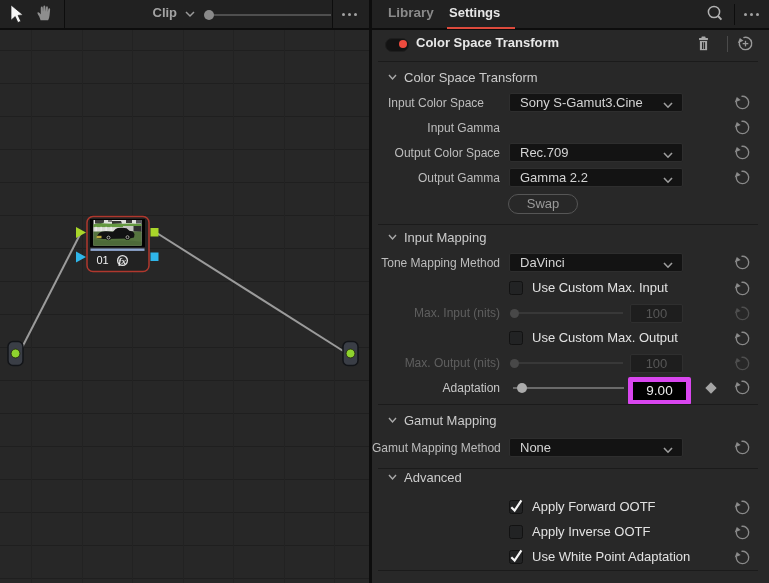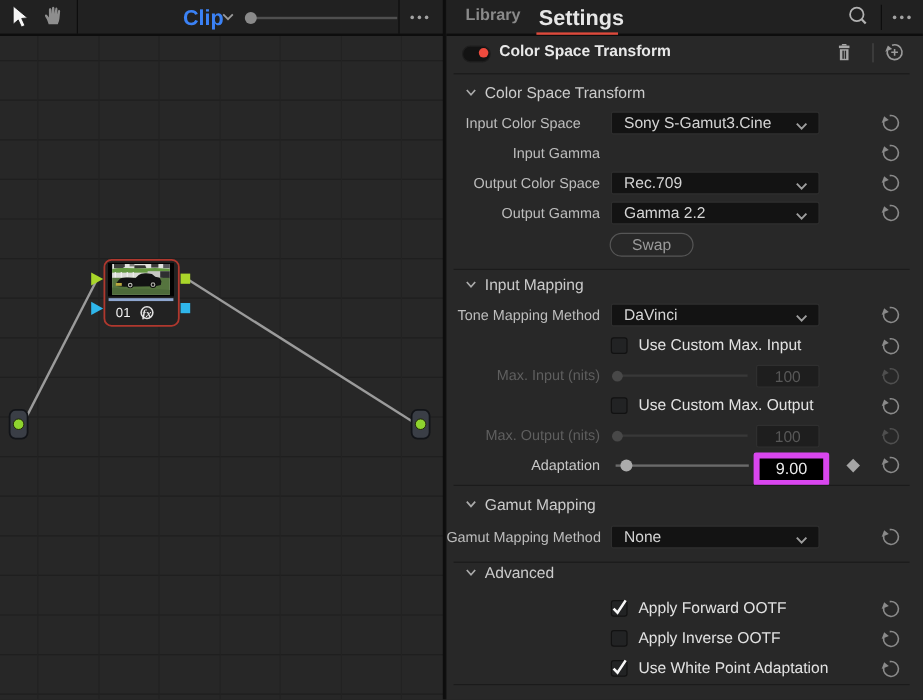--- a/index.html
+++ b/index.html
@@ -101,40 +101,40 @@
   </svg>
 
   <div class="abs" style="left:0;top:0;width:371px;height:28px;background:#212121;border-bottom:2px solid #0d0d0d;">
     <svg class="abs" style="left:9px;top:3.5px;" width="18" height="20" viewBox="0 0 18 20">
       <path d="M2,1 L2,16.2 L6.2,12.6 L8.9,18.6 L11.8,17.2 L9.1,11.4 L14,10.9 Z" fill="#f5f5f5" stroke="#1a1a1a" stroke-width="0.7"></path>
     </svg>
     <svg class="abs" style="left:35px;top:4px;" width="18" height="18" viewBox="0 0 20 20">
       <path d="M6.2,18 L4.6,13.6 Q2.2,10.2 2.8,9.4 Q3.8,8.4 5.4,10.4 L6.4,11.8 L6.4,4.4 Q6.6,2.9 7.5,2.9 Q8.5,2.9 8.7,4.4 L8.9,8.2 L9.3,3.0 Q9.5,1.6 10.5,1.7 Q11.4,1.8 11.5,3.2 L11.6,8.3 L12.3,3.6 Q12.6,2.3 13.5,2.5 Q14.3,2.7 14.3,4.1 L14.2,8.9 L14.9,5.6 Q15.2,4.4 16.1,4.7 Q16.9,5 16.8,6.3 L16.2,12.4 Q15.9,15.5 14.6,18 Z" fill="#8e8e8e"></path>
     </svg>
     <div class="abs" style="left:63.5px;top:0;width:1px;height:28px;background:#0d0d0d;"></div>
-    <div class="abs" style="left:152.5px;top:4.5px;font-size:18px;font-weight:bold;color:#3b82f6;">Clip</div>
+    <div class="abs" style="left:152.5px;top:4.5px;font-size:13px;font-weight:bold;color:#a3a3a3;">Clip</div>
     <svg class="abs" style="left:184px;top:10px;" width="12" height="8" viewBox="0 0 12 8">
       <polyline points="2,2 6,6 10,2" fill="none" stroke="#9a9a9a" stroke-width="1.5"></polyline>
     </svg>
     <div class="abs" style="left:205px;top:13.5px;width:126px;height:2px;background:#4f4f4f;"></div>
     <div class="abs" style="left:204px;top:9.5px;width:10px;height:10px;border-radius:50%;background:#8a8a8a;"></div>
     <div class="abs" style="left:332px;top:0;width:1px;height:28px;background:#0d0d0d;"></div>
     <div class="abs" style="left:341.5px;top:12.5px;width:18px;height:4px;">
       <div class="abs" style="left:0;top:0;width:3.4px;height:3.4px;border-radius:50%;background:#a2a2a2;"></div>
       <div class="abs" style="left:6px;top:0;width:3.4px;height:3.4px;border-radius:50%;background:#a2a2a2;"></div>
       <div class="abs" style="left:12px;top:0;width:3.4px;height:3.4px;border-radius:50%;background:#a2a2a2;"></div>
     </div>
   </div>
 </div>
 
 <div class="abs" style="left:371px;top:0;width:398px;height:583px;background:#282828;border-left:1px solid #0d0d0d;">
 
   <div class="abs" style="left:0;top:0;width:398px;height:28px;background:#212121;border-bottom:2px solid #0d0d0d;">
     <div class="abs" style="left:16px;top:4.5px;font-size:13.5px;font-weight:bold;color:#8a8a8a;">Library</div>
-    <div class="abs" style="left:77px;top:4.5px;font-size:18px;font-weight:bold;color:#e6e6e6;">Settings</div>
+    <div class="abs" style="left:77px;top:4.5px;font-size:13px;font-weight:bold;color:#e6e6e6;">Settings</div>
     <div class="abs" style="left:75px;top:26.5px;width:68px;height:2.5px;background:#dd4a3c;"></div>
     <svg class="abs" style="left:334px;top:4px;" width="18" height="18" viewBox="0 0 18 18">
       <circle cx="8" cy="8" r="5.6" fill="none" stroke="#b2b2b2" stroke-width="1.5"></circle>
       <line x1="12" y1="12" x2="15.4" y2="15.6" stroke="#b2b2b2" stroke-width="1.9"></line>
     </svg>
     <div class="abs" style="left:362px;top:4px;width:1px;height:21px;background:#0d0d0d;"></div>
     <div class="abs" style="left:372px;top:12.5px;width:18px;height:4px;">
       <div class="abs" style="left:0;top:0;width:3.4px;height:3.4px;border-radius:50%;background:#a2a2a2;"></div>
       <div class="abs" style="left:6px;top:0;width:3.4px;height:3.4px;border-radius:50%;background:#a2a2a2;"></div>
       <div class="abs" style="left:12px;top:0;width:3.4px;height:3.4px;border-radius:50%;background:#a2a2a2;"></div>

